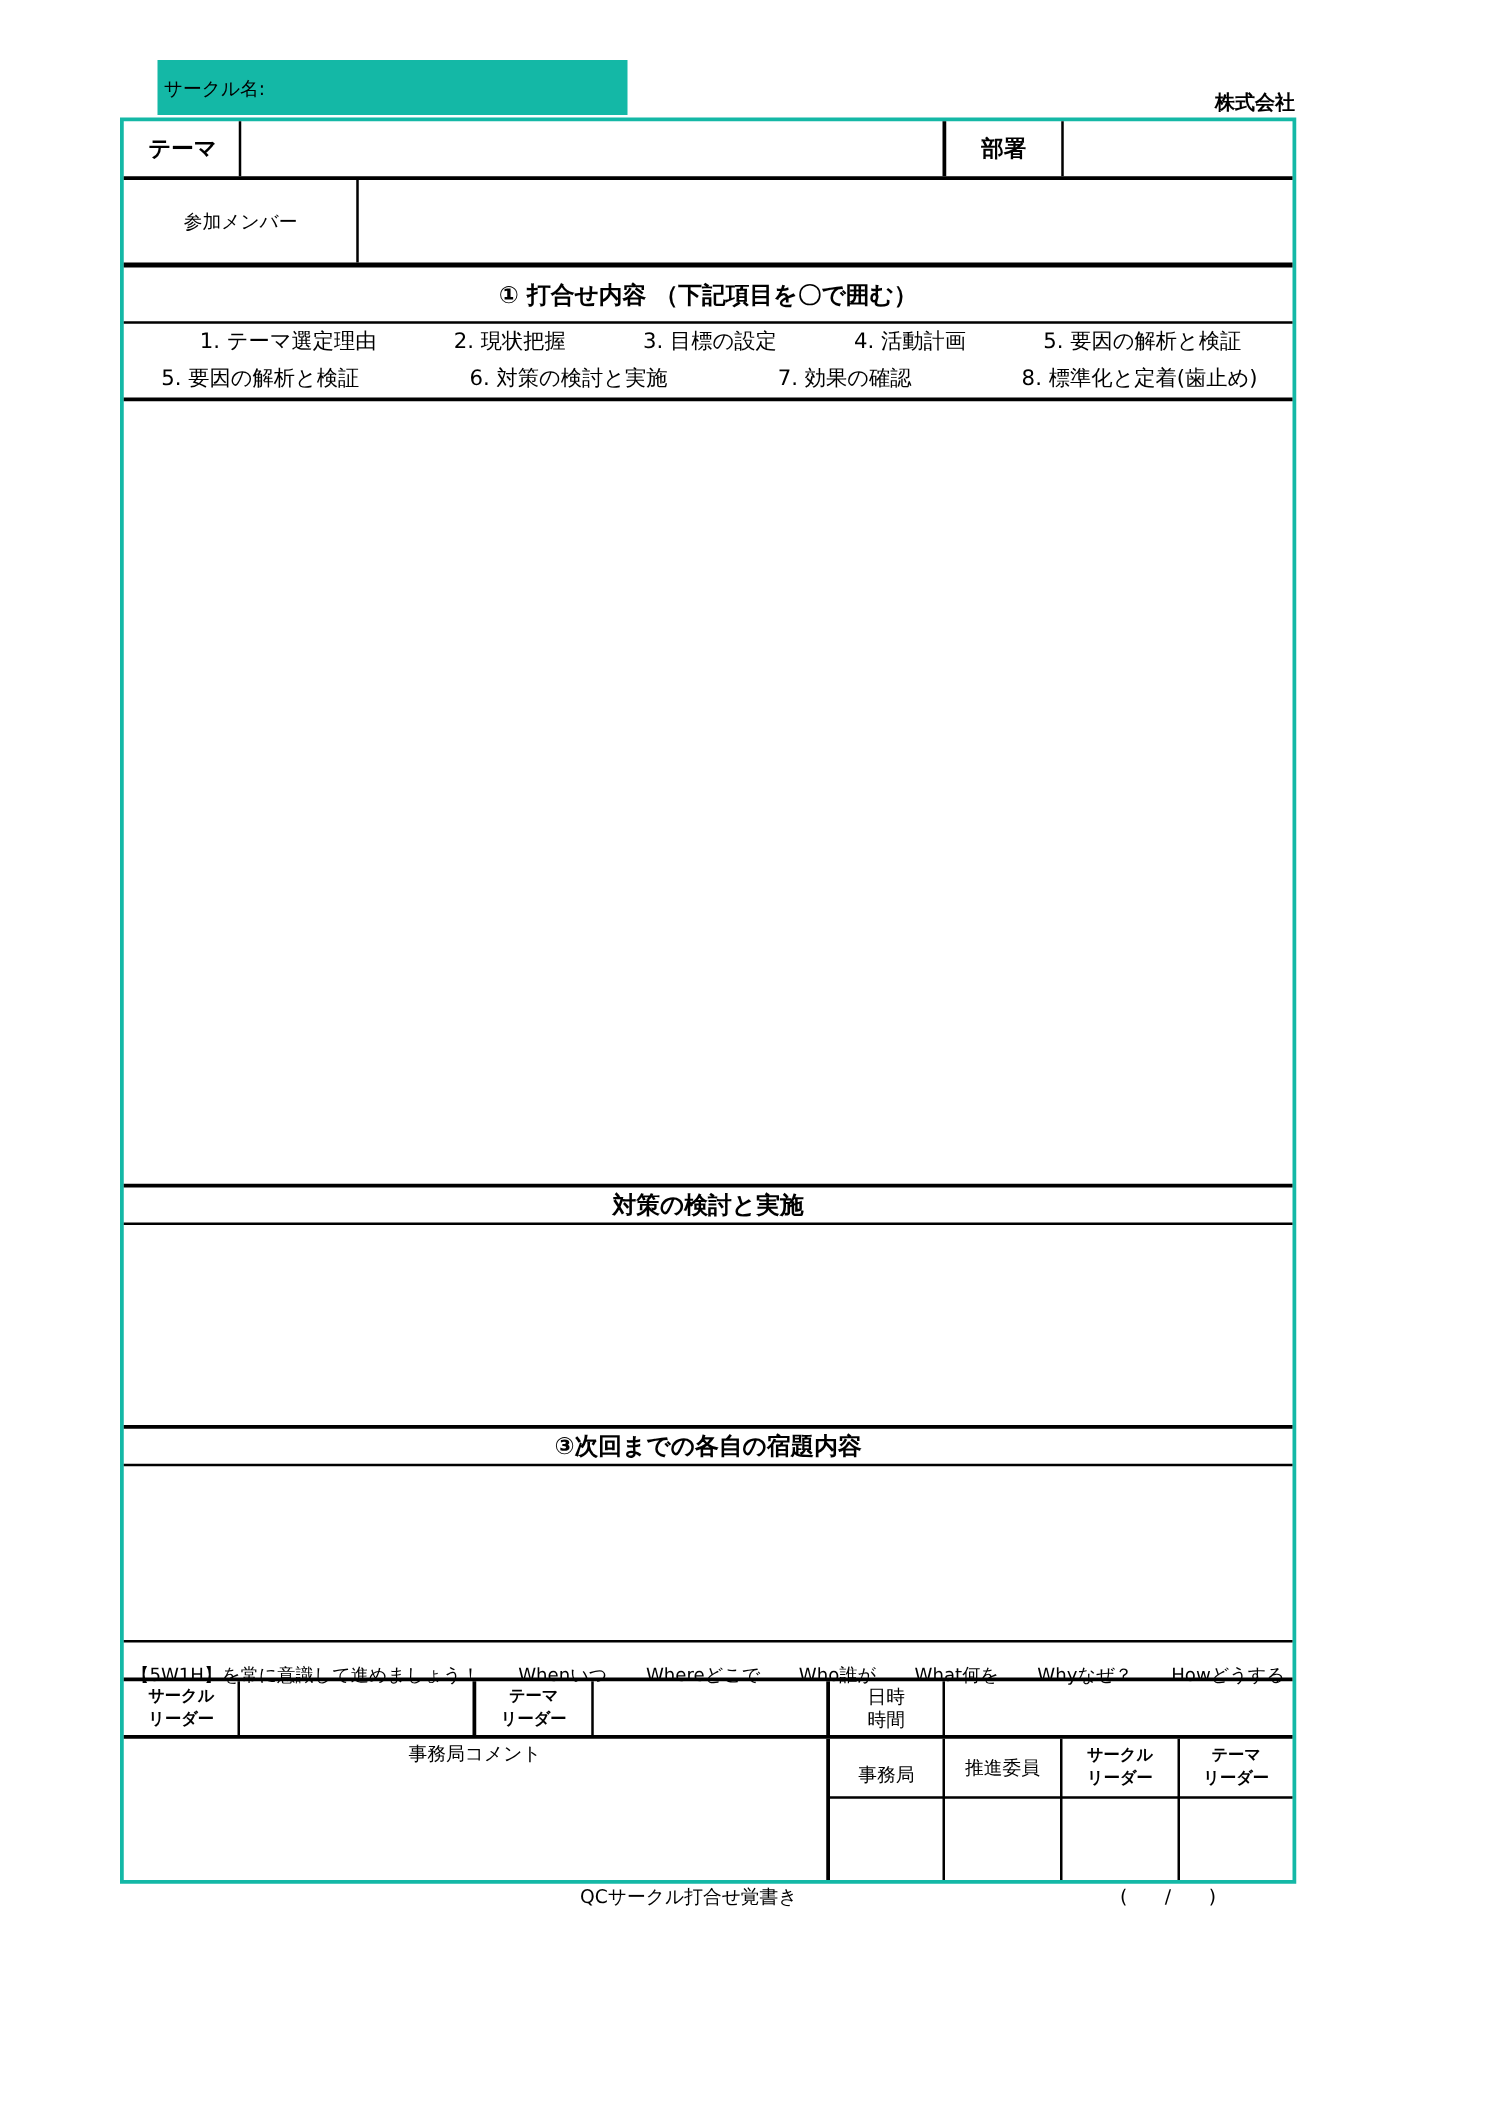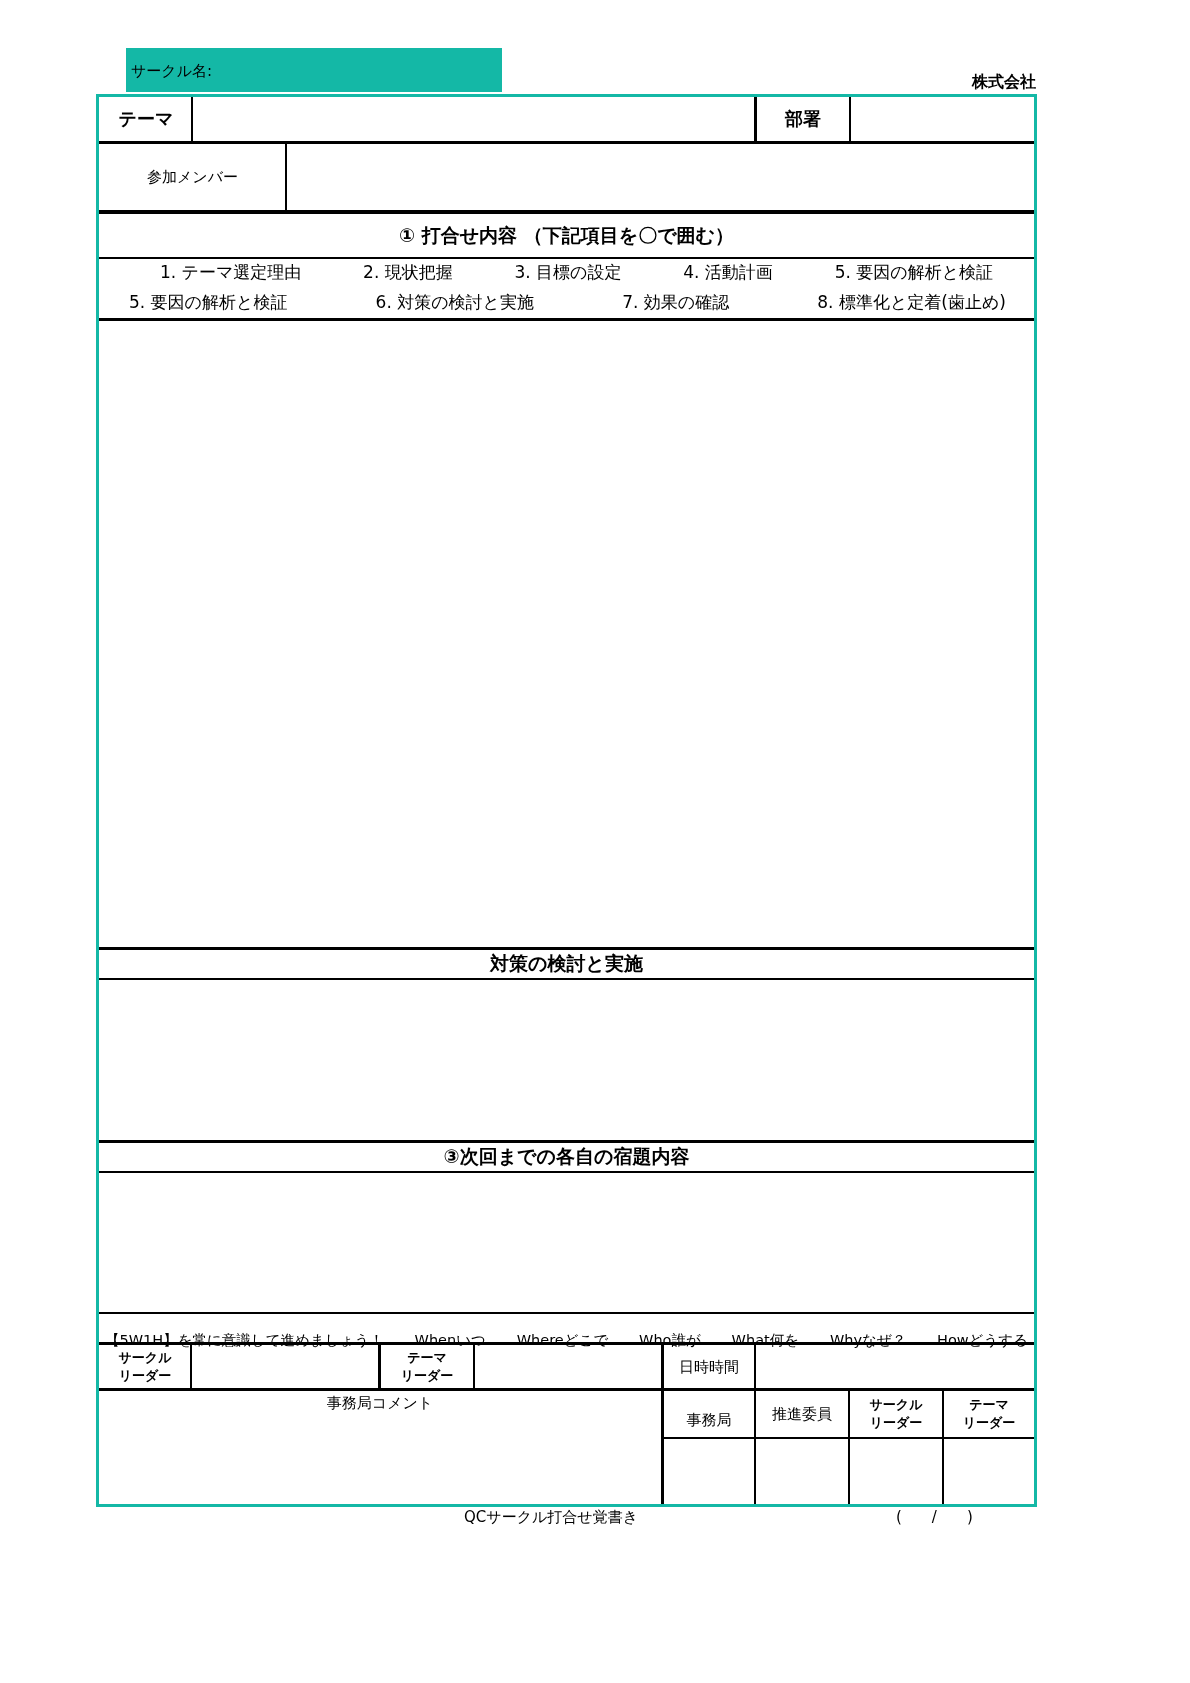--- a/index.html
+++ b/index.html
@@ -95,21 +95,21 @@
   <div class="vline" style="left:91px;top:1248px;height:44px;"></div>
   <div class="cell" style="left:93px;top:1248px;width:186px;height:44px;"></div>
   <div class="vline" style="left:279px;top:1248px;height:44px;width:3px;"></div>
   <div class="cell bold lbl13" style="left:282px;top:1248px;width:92px;height:44px;flex-direction:column;">
     <span>テーマ</span>
     <span>リーダー</span>
   </div>
   <div class="vline" style="left:374px;top:1248px;height:44px;"></div>
   <div class="cell" style="left:376px;top:1248px;width:186px;height:44px;"></div>
   <div class="vline" style="left:562px;top:1248px;height:44px;width:3px;"></div>
-  <div class="cell lbl15" style="left:565px;top:1248px;width:90px;height:44px;flex-direction:row;line-height:1.25;">
+  <div class="cell lbl15" style="left:565px;top:1248px;width:90px;height:44px;flex-direction:column;line-height:1.25;">
     <span>日時</span>
     <span>時間</span>
   </div>
   <div class="vline" style="left:655px;top:1248px;height:44px;"></div>
   <div class="cell" style="left:657px;top:1248px;width:278px;height:44px;"></div>
   <div class="hline" style="top:1291px;height:3px;"></div>
 
   <div class="abs" style="left:0;top:1294px;width:562px;height:113px;">
     <div style="text-align:center;font-size:15px;padding-top:3px;">事務局コメント</div>
     <div></div>

